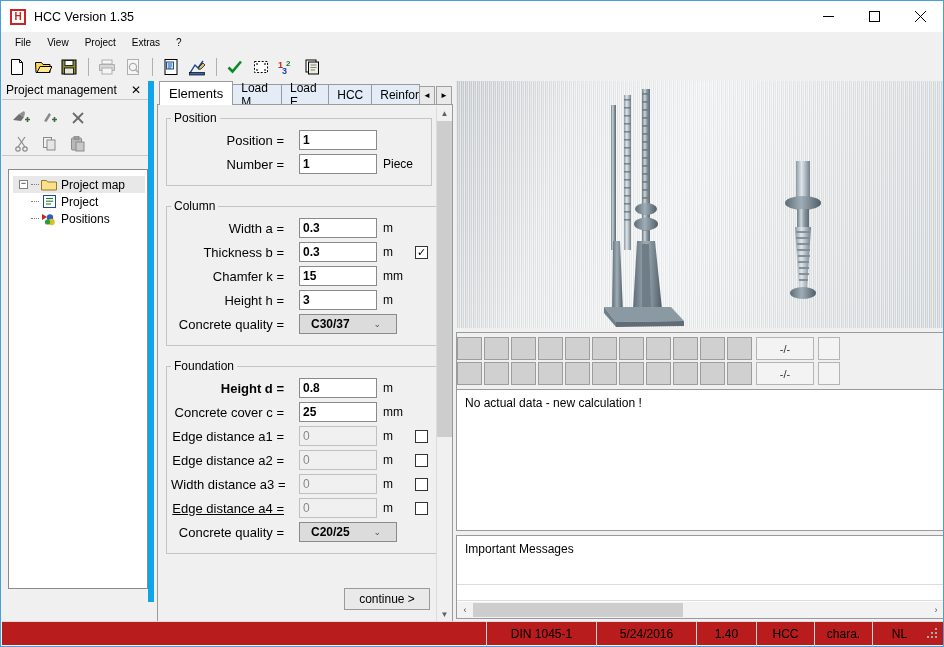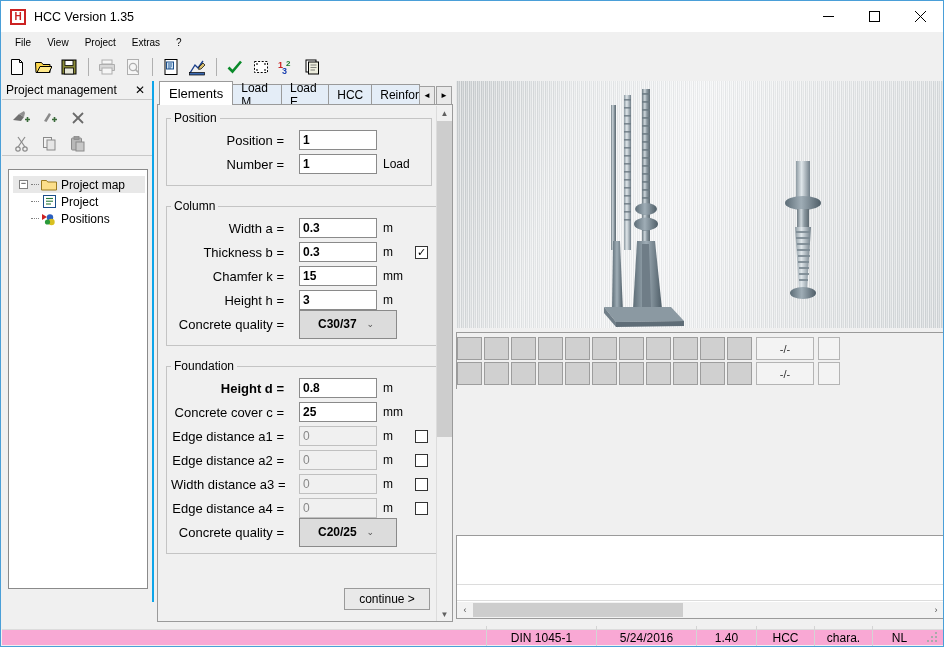--- a/index.html
+++ b/index.html
@@ -54,21 +54,21 @@
   .tbtn {
     width: 24px; height: 24px; display: flex; align-items: center; justify-content: center;
     margin-right: 2px;
   }
   .tsep { width: 2px; height: 18px; border-left: 1px solid #b0b0b0; margin: 0 5px; }
 
   
   .leftpanel {
     position: absolute; left: 1px; top: 80px; width: 152px; height: 521px;
     background: #f0f0f0;
-    border-right: 2px solid #0ea5e9;
+    border-right: 6px solid #0ea5e9;
   }
   .panel-head {
     height: 19px; display: flex; align-items: center;
     border-bottom: 1px solid #c8c8c8; background: #f0f0f0;
     padding: 0 4px 0 4px; font-size: 12px;
   }
   .panel-head .x { margin-left: auto; font-size: 12px; padding: 0 3px; color: #000; }
   .panel-tools {
     height: 56px; background: #f0f0f0; padding: 5px 6px;
     border-bottom: 1px solid #c8c8c8;
@@ -137,23 +137,23 @@
     padding: 0 3px; color: #000; outline: none;
   }
   .finput.ro { background: #f0f0f0; color: #888; border-color: #c0c0c0; font-weight: normal; }
   .funit { font-size: 12px; padding-left: 6px; white-space: nowrap; }
   .fcheck {
     width: 13px; height: 13px; border: 1px solid #333; background: #fff;
     display: inline-flex; align-items: center; justify-content: center;
     font-size: 11px; line-height: 1; color: #000;
   }
   .fselect {
-    height: 29px; border: 1px solid #8a8a8a; background: #dcdcdc;
+    height: 20px; border: 1px solid #8a8a8a; background: #dcdcdc;
     display: flex; align-items: center; font-size: 12px; font-weight: bold;
-    padding: 0 18px; position: relative;
+    padding: 0 11px; position: relative;
   }
   .fselect .chev { margin-left: auto; font-size: 9px; color: #555; padding-right: 4px; font-weight: normal; }
 
   .btn {
     border: 1px solid #9a9a9a; background: #e9e9e9; font-size: 12px;
     font-family: "Liberation Sans", sans-serif; color: #000;
     display: flex; align-items: center; justify-content: center;
   }
 
   
@@ -222,22 +222,22 @@
   .msg-line2 { position: absolute; left: 0; top: 64px; width: 487px; border-top: 1px solid #dcdcdc; }
   .hsb {
     position: absolute; left: 0; bottom: 0; width: 487px; height: 16px;
     background: #f2f2f2; display: flex; align-items: center;
   }
   .hsb .arw { width: 16px; height: 16px; display: flex; align-items: center; justify-content: center; font-size: 9px; color: #505050; }
   .hsb .thumb { height: 14px; background: #cdcdcd; }
 
   
   .statusbar {
-    position: absolute; left: 1px; bottom: 1px; width: 941px; height: 16px;
-    background: #f9a8d4; border-top: 1px solid #dcdcdc;
+    position: absolute; left: 1px; bottom: 1px; width: 941px; height: 24px;
+    background: #b91c1c; border-top: 1px solid #dcdcdc;
     display: flex; align-items: center; font-size: 12px;
   }
   .sb-cell {
     height: 24px; display: flex; align-items: center; justify-content: center;
     border-left: 1px solid #d4d4d4; color: #000;
   }
   .grip {
     margin-left: auto; width: 14px; height: 14px; margin-right: 3px;
     background:
       radial-gradient(#aaa 40%, transparent 41%) 0 8px/4px 4px,
@@ -490,21 +490,21 @@
           <fieldset class="grp">
             <legend>Position</legend>
             <div class="frow">
               <div class="flabel" style="width: 128px;">Position =</div>
               <input class="finput" type="text" value="1" style="width: 78px;">
               <div class="funit" style="width: 38px;"></div>
             </div>
             <div class="frow">
               <div class="flabel" style="width: 128px;">Number =</div>
               <input class="finput" type="text" value="1" style="width: 78px;">
-              <div class="funit" style="width: 38px;">Load</div>
+              <div class="funit" style="width: 38px;">Piece</div>
             </div>
           </fieldset>
           <fieldset class="grp">
             <legend>Column</legend>
             <div class="frow">
               <div class="flabel" style="width: 128px;">Width a =</div>
               <input class="finput" type="text" value="0.3" style="width: 78px;">
               <div class="funit" style="width: 38px;">m</div>
             </div>
             <div class="frow">
@@ -556,21 +556,21 @@
               <div class="funit" style="width: 38px;">m</div>
               <span class="fcheck"></span>
             </div>
             <div class="frow">
               <div class="flabel" style="width: 128px;">Width distance a3 =</div>
               <input class="finput ro" type="text" readonly="" value="0" style="width: 78px;">
               <div class="funit" style="width: 38px;">m</div>
               <span class="fcheck"></span>
             </div>
             <div class="frow">
-              <div class="flabel" style="width: 128px;">Edge distance a4 =</div>
+              <div class="flabel" style="width: 128px; text-decoration: underline;">Edge distance a4 =</div>
               <input class="finput ro" type="text" readonly="" value="0" style="width: 78px;">
               <div class="funit" style="width: 38px;">m</div>
               <span class="fcheck"></span>
             </div>
             <div class="frow">
               <div class="flabel" style="width: 128px;">Concrete quality =</div>
               <div class="fselect" style="width: 98px;">
                 <span>C20/25</span>
                 <span class="chev">⌄</span>
               </div>
@@ -718,22 +718,26 @@
     <div class="totcol">
       <div class="totcell">-/-</div>
       <div class="totcell">-/-</div>
     </div>
     <div class="edgecol">
       <div class="edgecell"></div>
       <div class="edgecell"></div>
     </div>
   </div>
 
+  <div class="resultbox">
+    <div>No actual data - new calculation !</div>
+  </div>
 
   <div class="msgbox">
+    <div class="msg-title">Important Messages</div>
     <div class="msg-line"></div>
     <div class="msg-line2"></div>
     <div class="hsb">
       <div class="arw">‹</div>
       <div class="thumb" style="width:210px"></div>
       <div class="arw" style="margin-left:auto">›</div>
     </div>
   </div>
 
   <div class="statusbar" id="statusbar">

